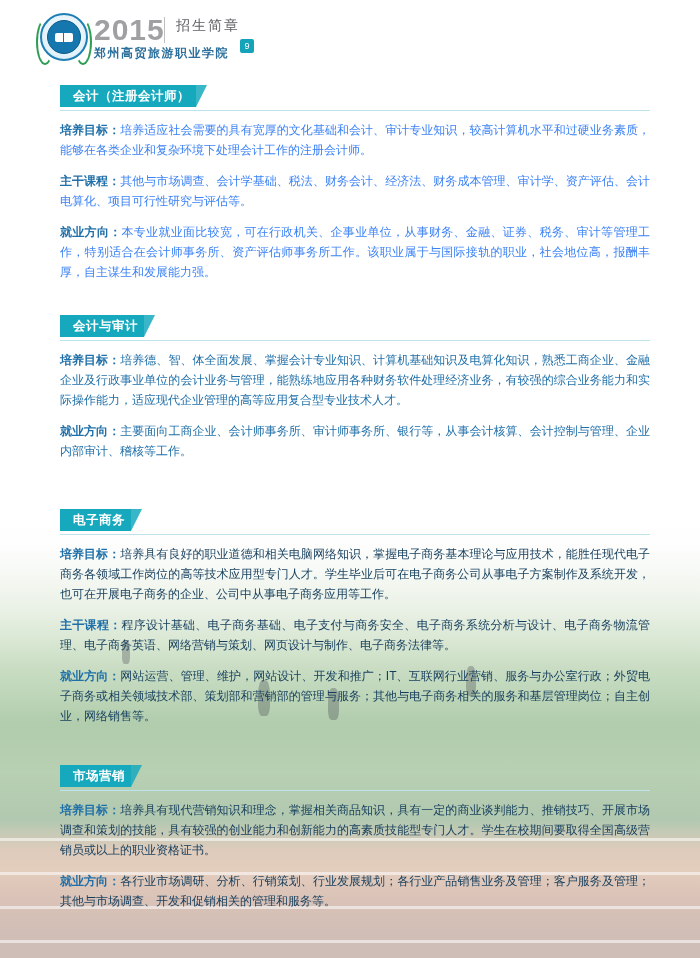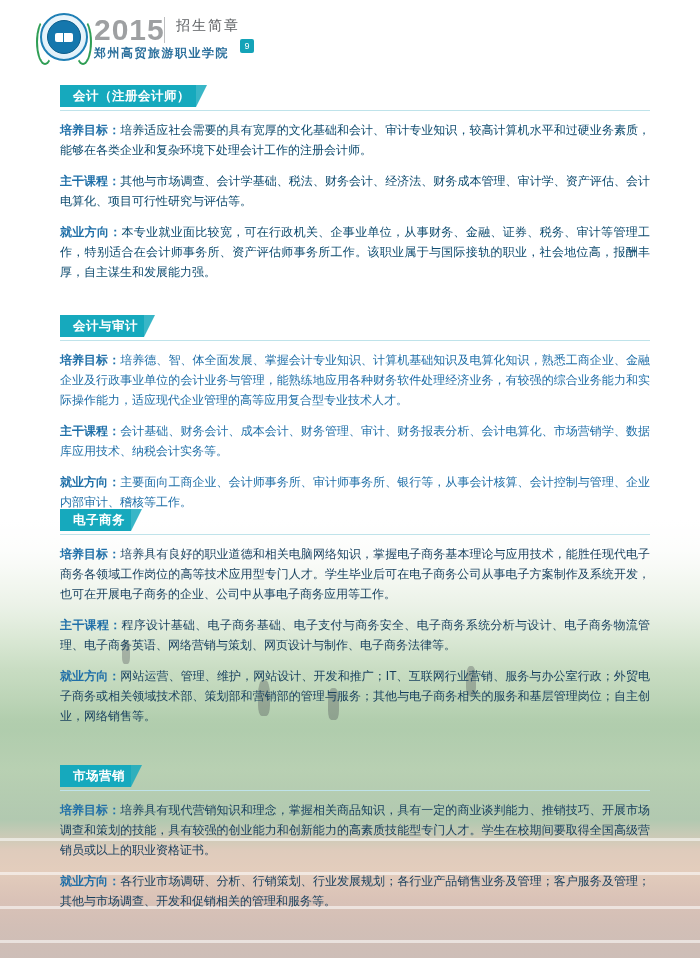--- a/index.html
+++ b/index.html
@@ -223,21 +223,21 @@
     line-height: 20px;
     color: #1f6fa8;
     margin: 0 0 11px 0;
     text-align: justify;
   }
   .para:last-child { margin-bottom: 0; }
   .lbl {
     color: #1f6fa8;
     font-weight: bold;
   }
-  .para .body-txt { color: #0c4a6e; }
+  .para .body-txt { color: #3b82f6; }
   .para.blue .body-txt { color: #1f6fa8; }
 
   
   #sec-0 { top: 85px; }
   #sec-1 { top: 315px; }
   #sec-2 { top: 495px; margin-top: 14px; }
   #sec-3 { top: 765px; }
 
   
   .on-photo .para .body-txt { color: #143d5c; }
@@ -293,23 +293,20 @@
 
     <div class="section" id="sec-1">
       <div class="sec-title-wrap">
         <span class="sec-title">会计与审计</span><span class="sec-title-tail"></span>
         <span class="sec-title-line"></span>
       </div>
       <p class="para blue">
         <span class="lbl">培养目标：</span><span class="body-txt">培养德、智、体全面发展、掌握会计专业知识、计算机基础知识及电算化知识，熟悉工商企业、金融企业及行政事业单位的会计业务与管理，能熟练地应用各种财务软件处理经济业务，有较强的综合业务能力和实际操作能力，适应现代企业管理的高等应用复合型专业技术人才。</span>
       </p>
       <p class="para blue">
-        <span class="lbl">主干课程：</span><span class="body-txt">会计基础、财务会计、成本会计、财务管理、审计、财务报表分析、会计电算化、市场营销学、数据库应用技术、纳税会计实务等。</span>
-      </p>
-      <p class="para blue">
         <span class="lbl">就业方向：</span><span class="body-txt">主要面向工商企业、会计师事务所、审计师事务所、银行等，从事会计核算、会计控制与管理、企业内部审计、稽核等工作。</span>
       </p>
     </div>
 
     <div class="section on-photo" id="sec-2">
       <div class="sec-title-wrap">
         <span class="sec-title">电子商务</span><span class="sec-title-tail"></span>
         <span class="sec-title-line"></span>
       </div>
       <p class="para">

